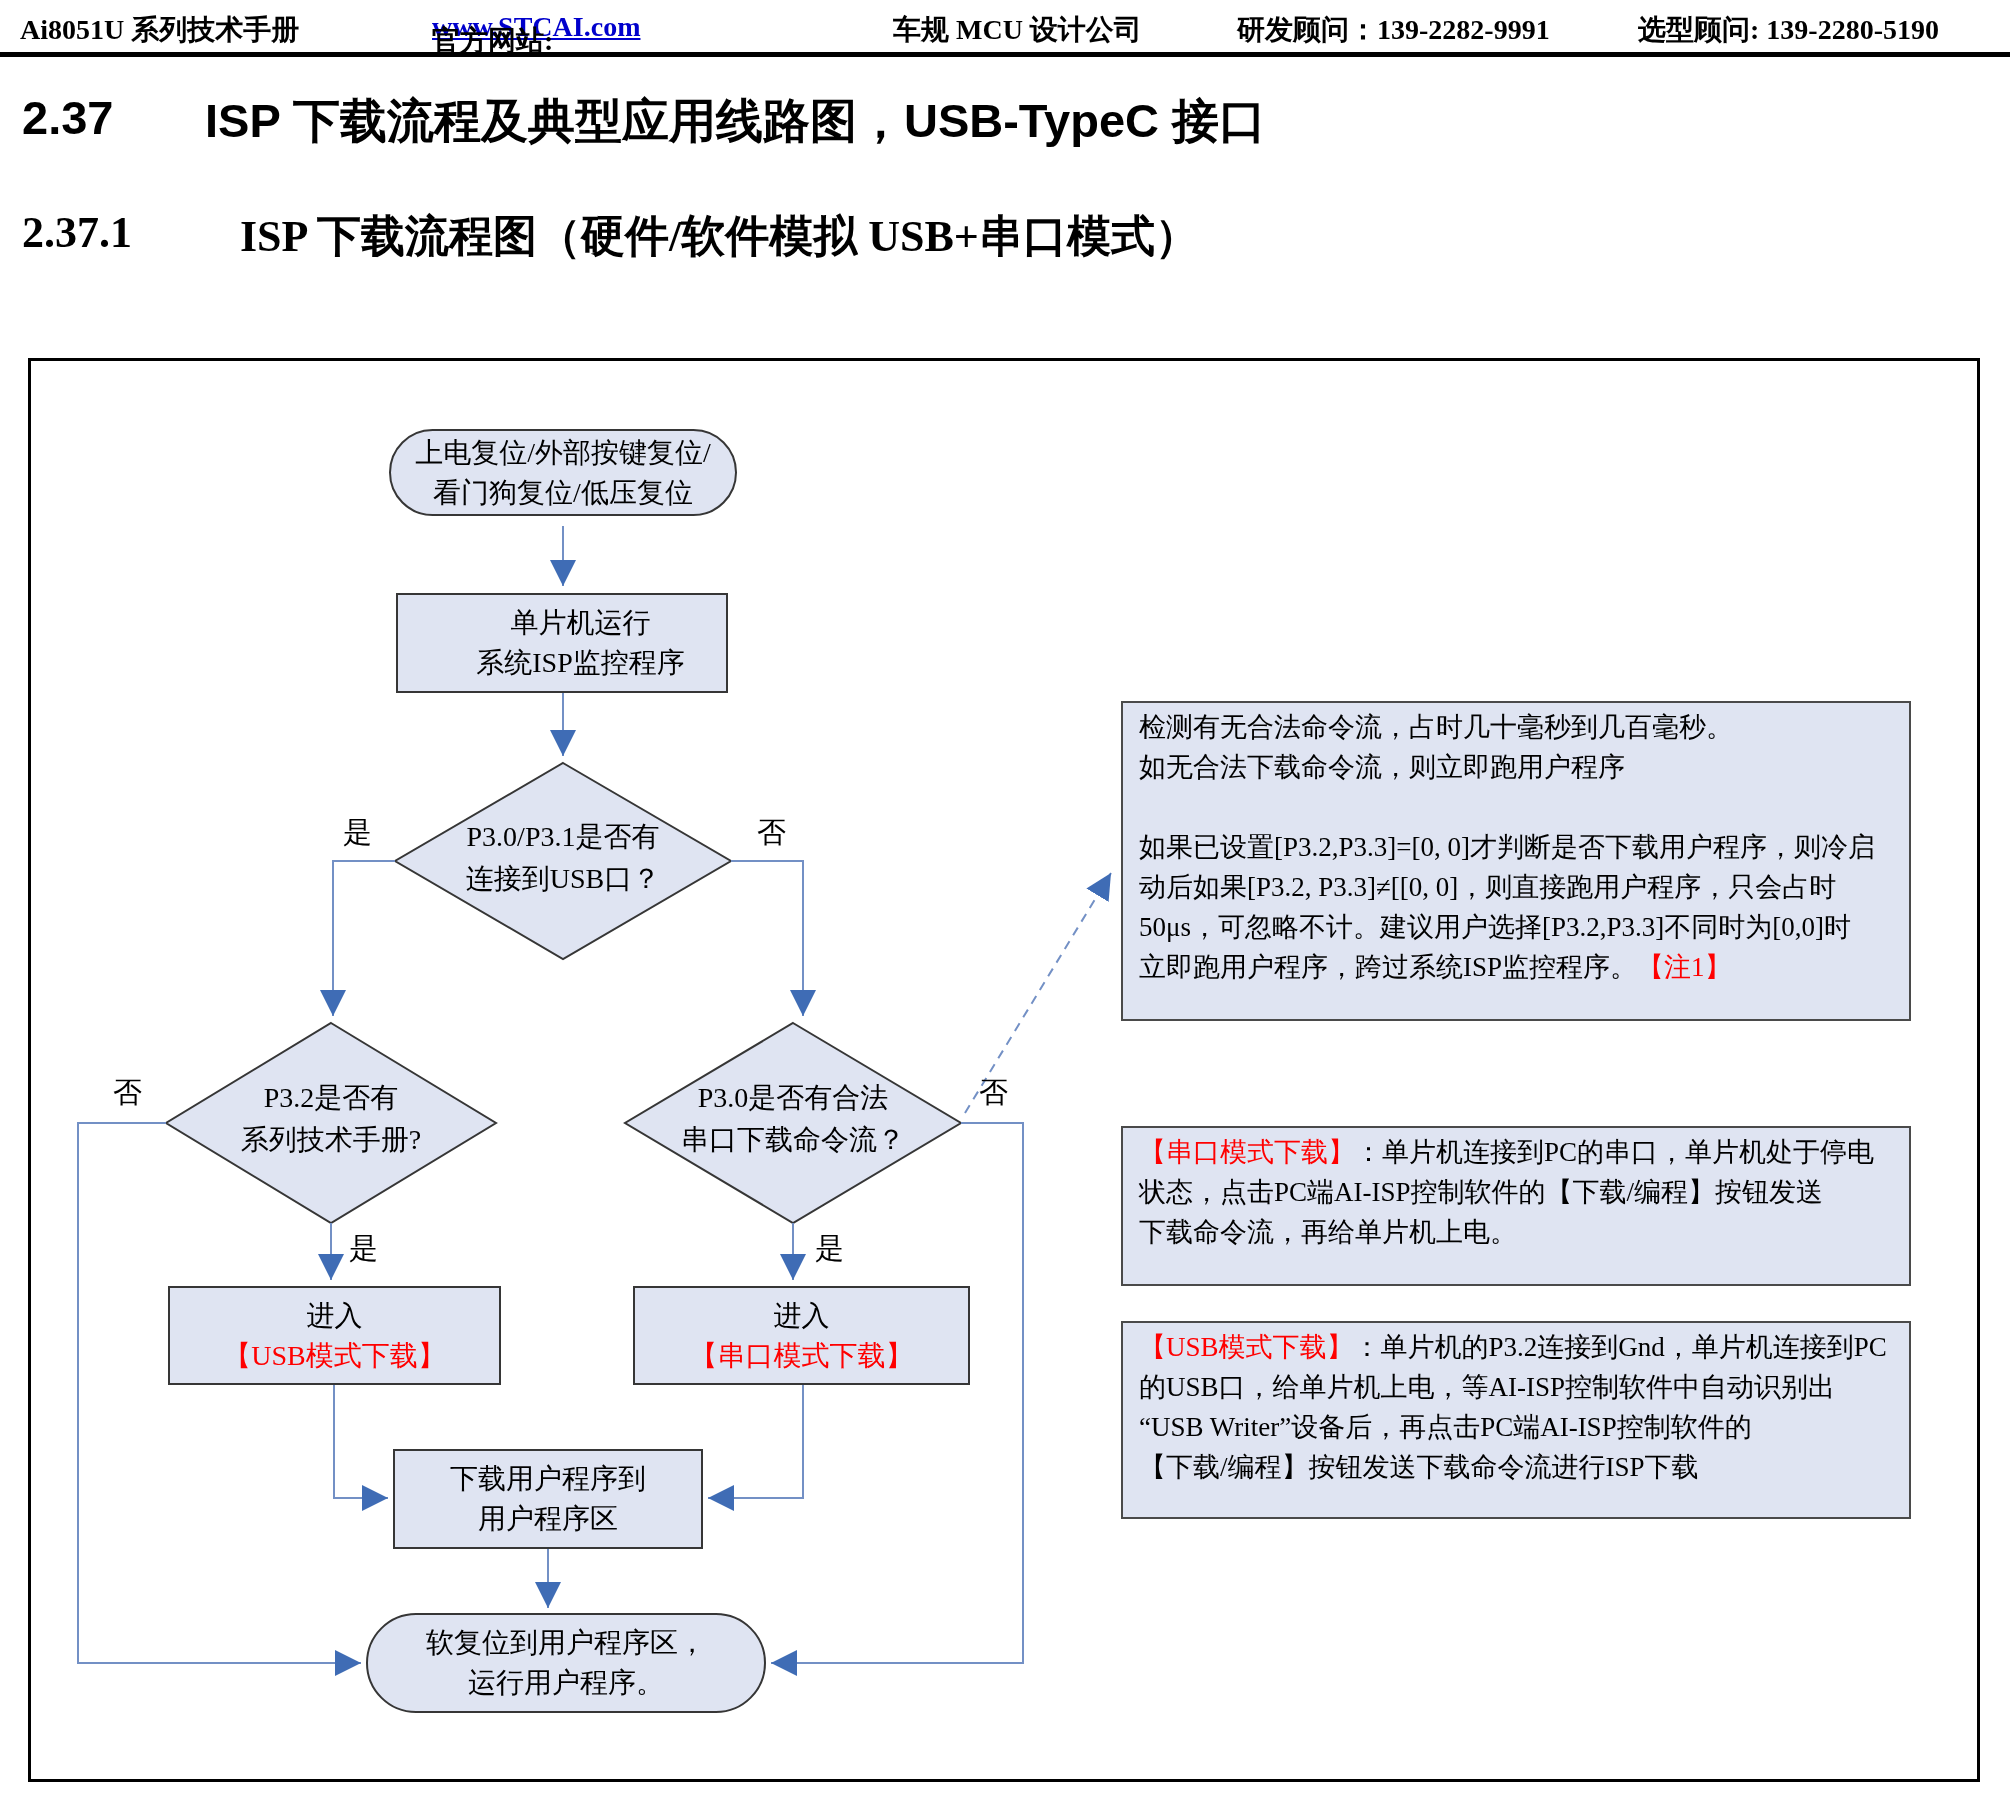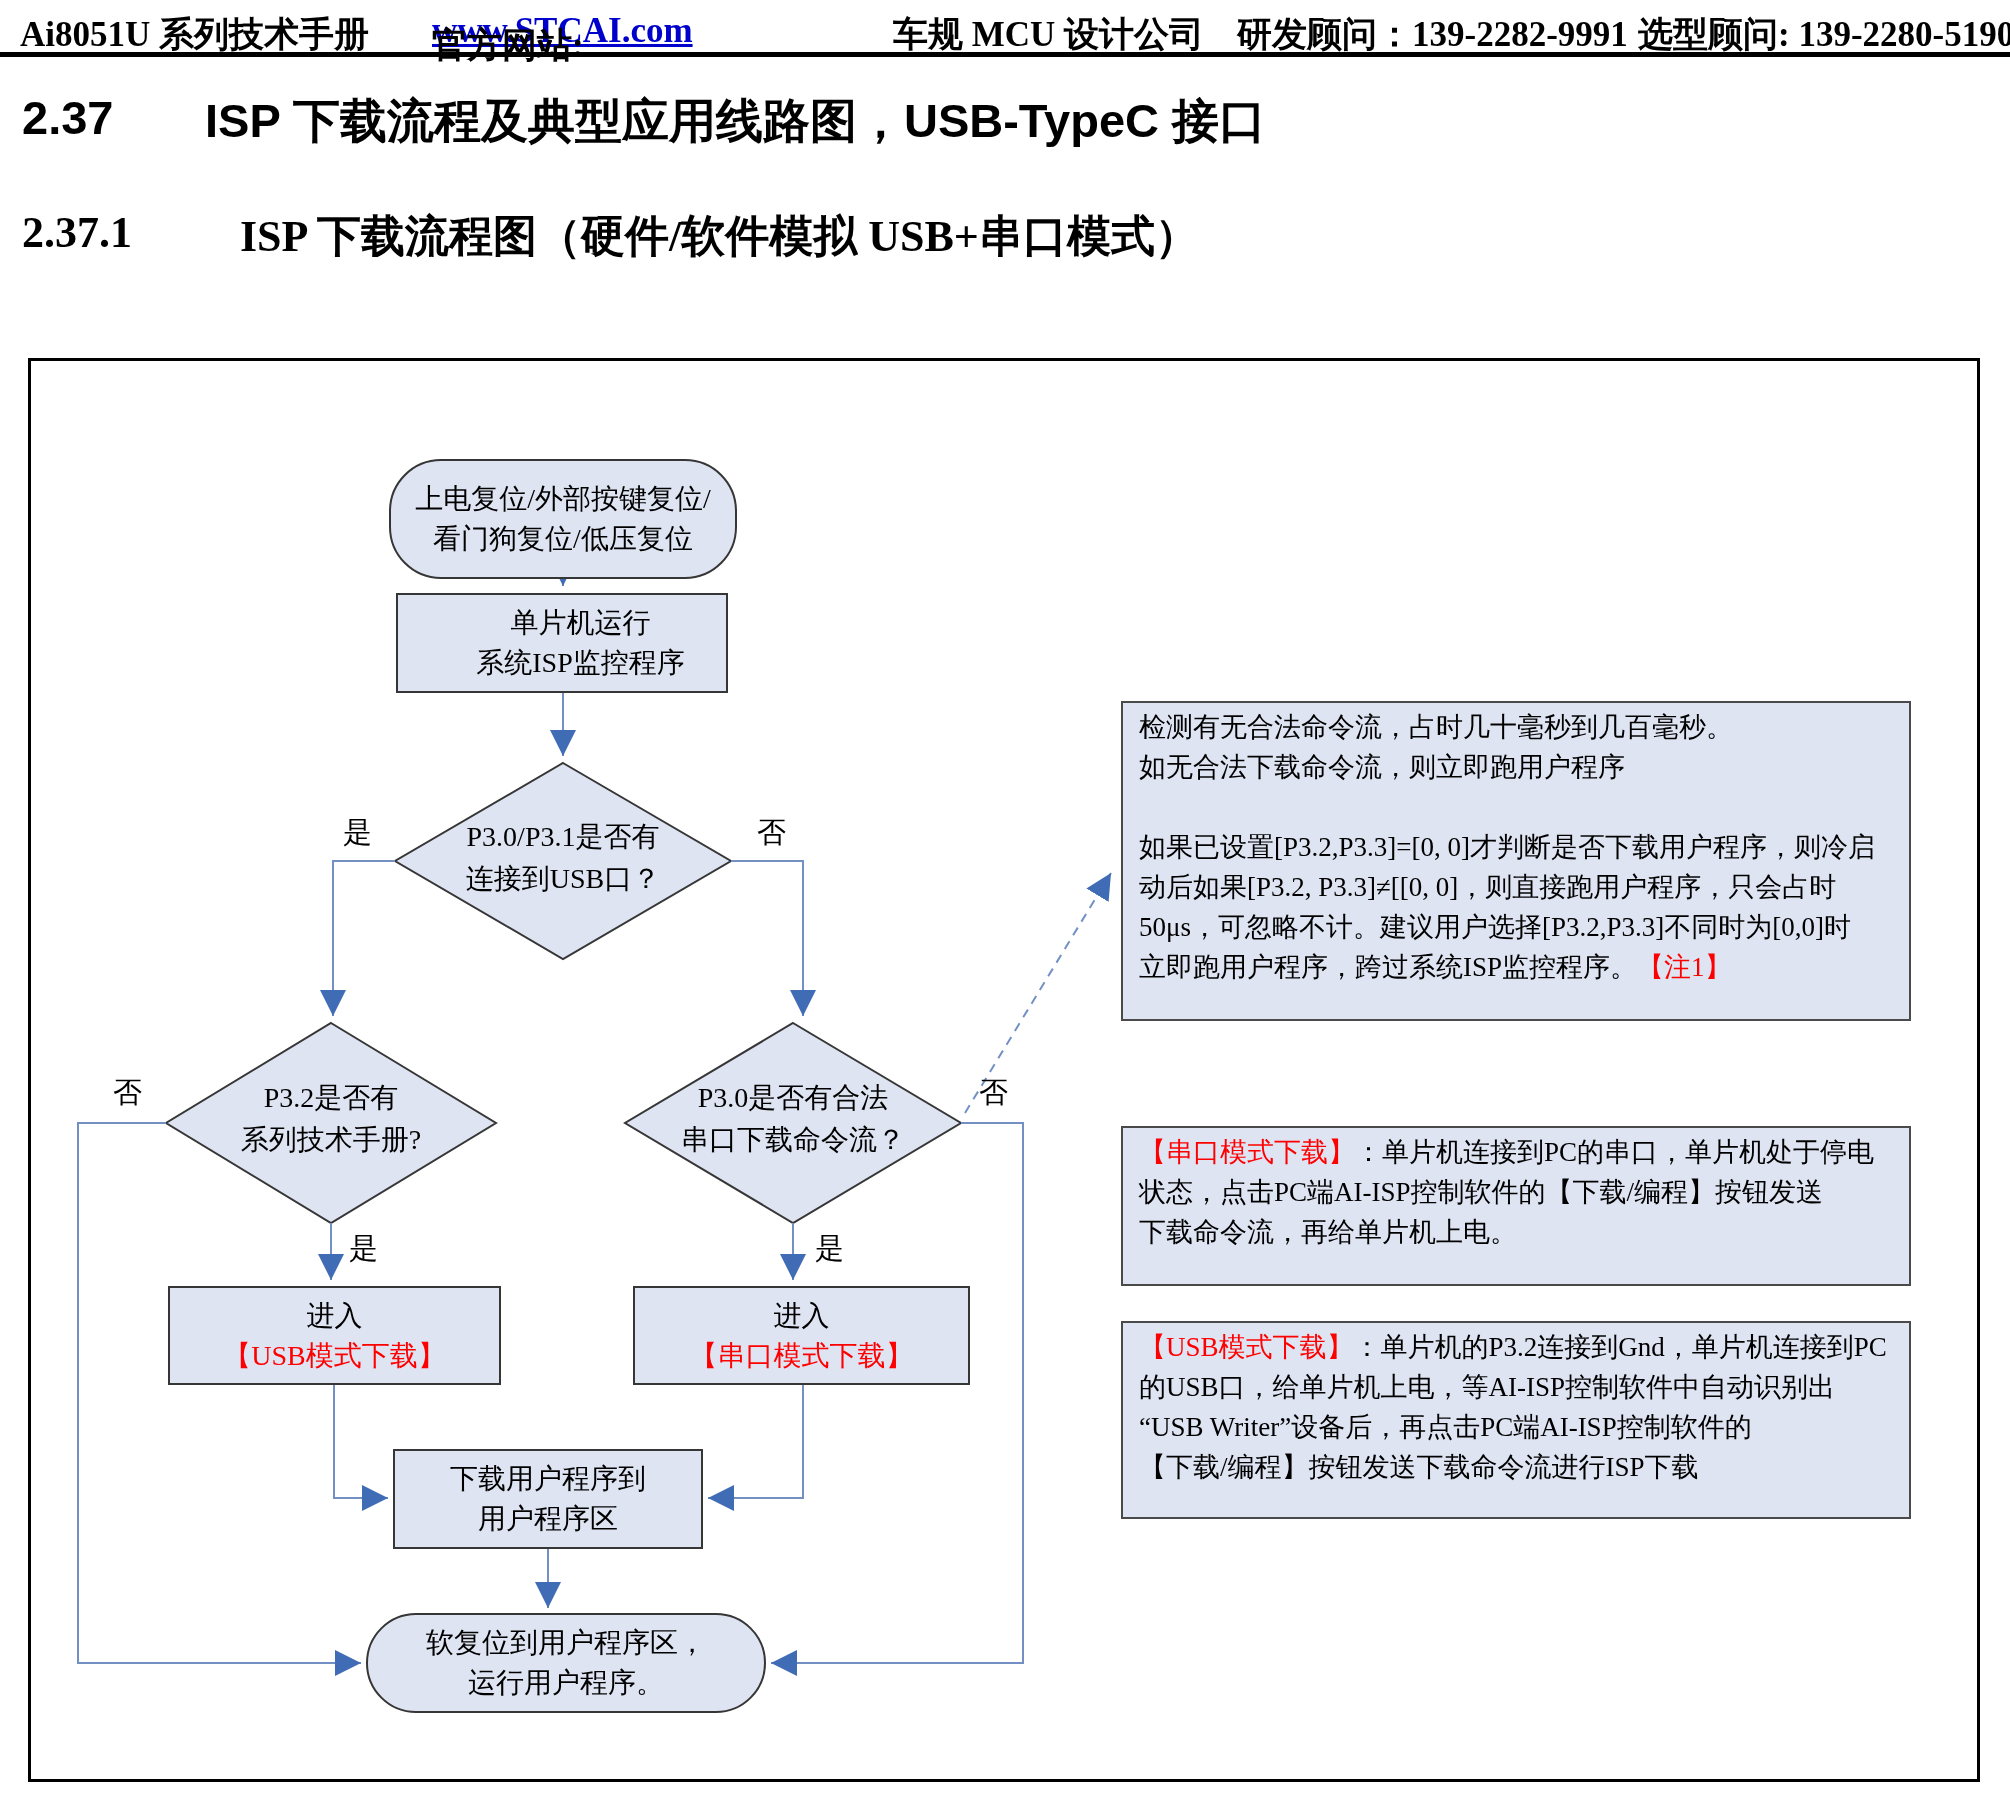--- a/index.html
+++ b/index.html
@@ -4,21 +4,21 @@
 <style>
   * { box-sizing: border-box; }
   html,body { margin:0; padding:0; }
   body {
     width:2010px; height:1798px; background:#ffffff; color:#000;
     font-family:"Liberation Serif","DejaVu Serif",serif;
     position:relative; overflow:hidden;
   }
   
   .hdr { position:absolute; top:0; left:0; width:2010px; height:57px; border-bottom:5px solid #000; }
-  .hdr span { position:absolute; top:11px; font-size:35px; font-weight:bold; white-space:nowrap; }
+  .hdr span { position:absolute; top:11px; font-size:28px; font-weight:bold; white-space:nowrap; }
   .hdr .manual   { left:20px; }
   .hdr .sitewrap { left:432px; }
   .hdr .company  { left:893px; }
   .hdr .rd       { left:1237px; }
   .hdr .sel      { left:1638px;text-align:right; }
   .link { color:#0000cc; text-decoration:underline; }
   
   .h1 { position:absolute; top:90px; left:0; width:2010px; height:70px;
         font-family:"Liberation Sans","DejaVu Sans",sans-serif; font-weight:bold; font-size:47px; }
   .h1 .num { position:absolute; left:22px; white-space:nowrap; }
@@ -85,21 +85,21 @@
       <path d="M135,762 H47 V1302 H330" marker-end="url(#arrow)"></path>
       <path d="M762,862 V919" marker-end="url(#arrow)"></path>
       <path d="M930,762 H992 V1302 H740" marker-end="url(#arrow)"></path>
       <path d="M303,1024 V1137 H357" marker-end="url(#arrow)"></path>
       <path d="M772,1024 V1137 H677" marker-end="url(#arrow)"></path>
       <path d="M517,1187 V1247" marker-end="url(#arrow)"></path>
       <path d="M934,752 L1080,512" stroke-dasharray="9 7" marker-end="url(#arrow)"></path>
     </g>
   </svg>
 
-  <div class="node pill" style="left:358px; top:68px; width:348px; height:120px;margin-top:30px;">
+  <div class="node pill" style="left:358px; top:68px; width:348px; height:87px;">
     <div>上电复位/外部按键复位/</div>
     <div>看门狗复位/低压复位</div>
   </div>
 
   <div class="node" style="left:365px; top:232px; width:332px; height:100px;padding-left:37px;">
     <div>单片机运行</div>
     <div>系统ISP监控程序</div>
   </div>
 
   <div class="dtext" style="left:402px; top:455px; width:260px;">

